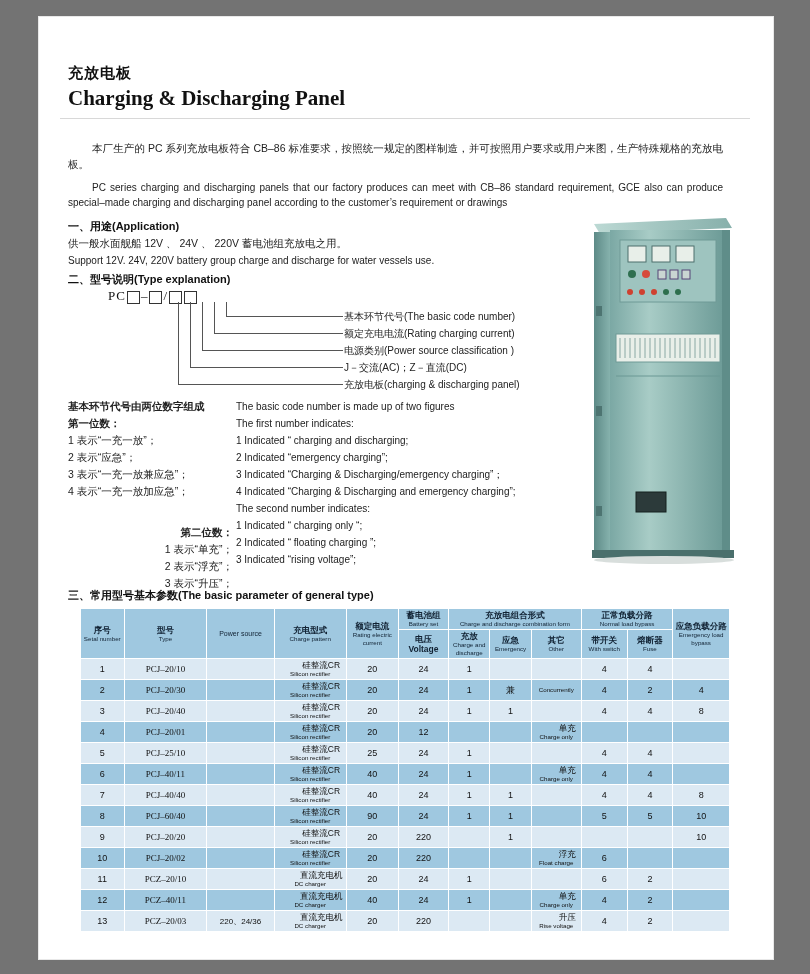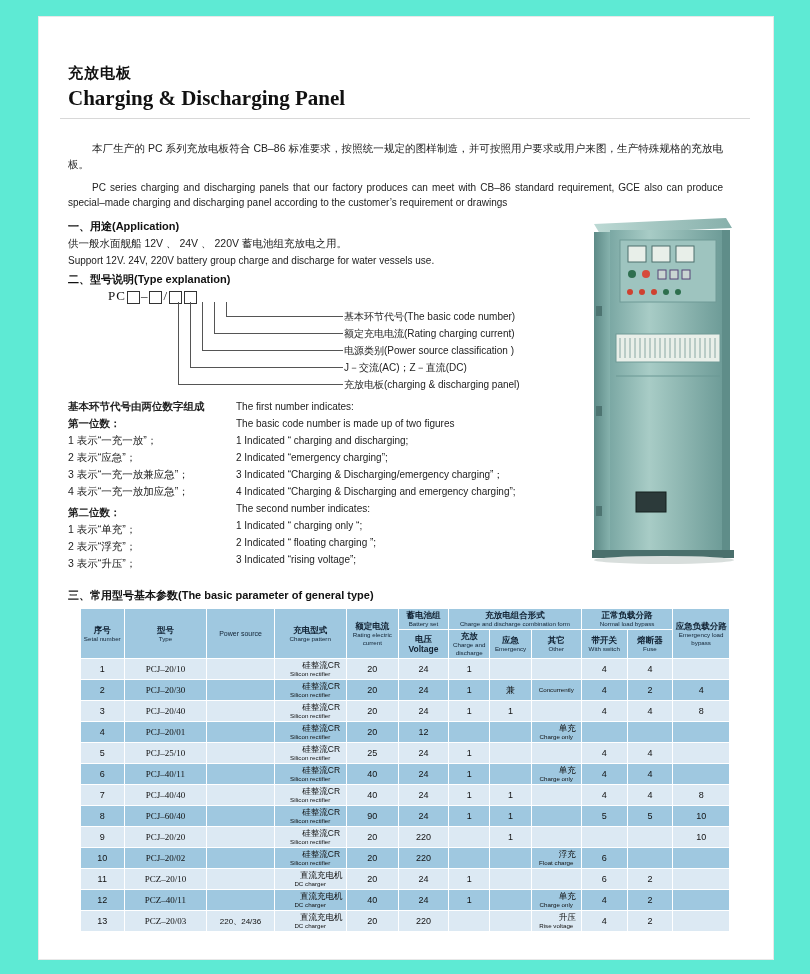--- a/index.html
+++ b/index.html
@@ -6,21 +6,21 @@
   body{
     width:810px;height:974px;
     background:#ffffff;
     font-family:"Liberation Sans", sans-serif;
     color:#1a1a1a;
     position:relative;
     overflow:hidden;
   }
   .page{
     position:absolute;left:0;top:0;width:810px;height:974px;
-    background:#5eead4;
+    background:#737373;
   }
   .frame{
     position:absolute;left:38px;top:16px;width:734px;height:942px;
     border:1px solid #e8e8e8;
     background:#fff;
   }
   .title-wrap{
     position:absolute;left:68px;top:64px;width:600px;
   }
   .title-cn{
@@ -143,29 +143,29 @@
 
   <div class="col-left" style="top:398px;">
     <div style="font-weight:bold;">基本环节代号由两位数字组成</div>
     <div style="font-weight:bold;">第一位数：</div>
     <div>1 表示“一充一放”；</div>
     <div>2 表示“应急”；</div>
     <div>3 表示“一充一放兼应急”；</div>
     <div>4 表示“一充一放加应急”；</div>
   </div>
   <div class="col-right" style="top:398px;font-size:10px;">
+    <div>The basic code number is made up of two figures</div>
     <div>The first number indicates:</div>
-    <div>The basic code number is made up of two figures</div>
     <div>1 Indicated “ charging and discharging;</div>
     <div>2 Indicated “emergency charging”;</div>
     <div>3 Indicated  “Charging &amp; Discharging/emergency charging”；</div>
     <div>4 Indicated  “Charging &amp; Discharging and emergency charging”;</div>
   </div>
 
-  <div class="col-left" style="top:504px;">
+  <div class="col-left" style="top:524px;text-align:right;">
     <div style="font-weight:bold;">第二位数：</div>
     <div>1 表示“单充”；</div>
     <div>2 表示“浮充”；</div>
     <div>3 表示“升压”；</div>
   </div>
   <div class="col-right" style="top:500px;font-size:10px;">
     <div>The second number indicates:</div>
     <div>1 Indicated “ charging only “;</div>
     <div>2 Indicated “ floating charging ”;</div>
     <div>3 Indicated “rising voltage”;</div>

